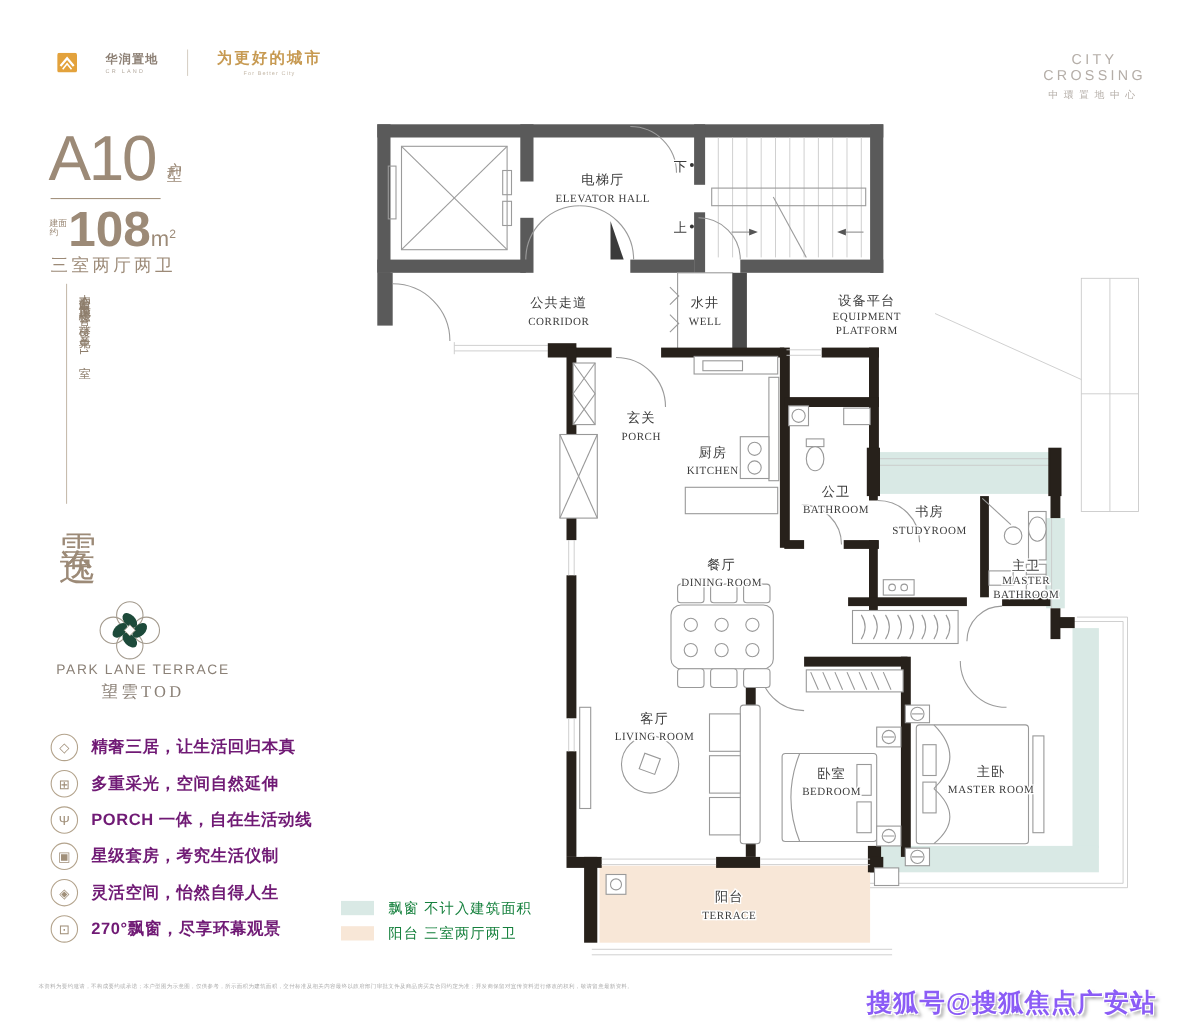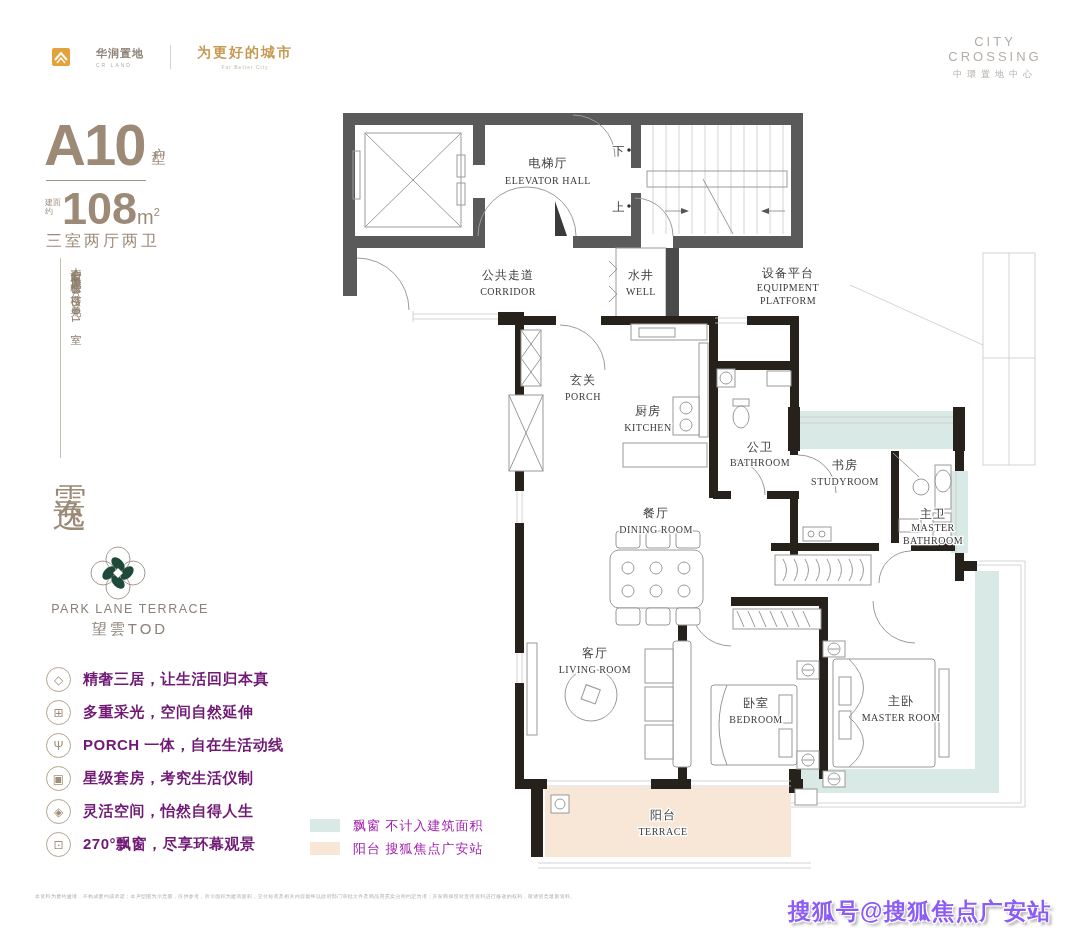--- a/index.html
+++ b/index.html
@@ -7,55 +7,55 @@
        font-family:"Liberation Sans","DejaVu Sans",sans-serif;color:#333;}
   .abs{position:absolute;}
 
   
   .brand-left{left:52px;top:44px;display:flex;align-items:center;gap:26px;}
   .brand-left .txt .zh{font-size:11px;font-weight:700;color:#8d8075;letter-spacing:1px;}
   .brand-left .txt .en{font-size:5px;color:#b3a99e;letter-spacing:2px;margin-top:1px;}
   .brand-divider{width:1px;height:24px;background:#d8d1c7;}
   .brand-slogan .zh{font-size:14px;font-weight:700;color:#c79a52;letter-spacing:2px;}
   .brand-slogan .en{font-size:5px;color:#c4b8a8;letter-spacing:1px;margin-top:2px;text-align:center;}
-  .brand-right{left:930px;top:34px;width:130px;text-align:center;}
+  .brand-right{left:930px;top:46px;width:130px;text-align:center;}
   .brand-right .en{font-size:13px;color:#b5aea8;letter-spacing:3px;font-family:"Liberation Sans",sans-serif;}
   .brand-right .zh{font-size:9px;color:#b5aea8;letter-spacing:5px;margin-top:4px;}
 
   
-  .unit-code{left:44px;top:116px;font-size:58px;font-weight:700;color:#9c8a77;letter-spacing:-2px;line-height:1;}
+  .unit-code{left:44px;top:116px;font-size:58px;font-weight:400;color:#9c8a77;letter-spacing:-2px;line-height:1;}
   .unit-suffix{left:150px;top:136px;writing-mode:vertical-rl;font-size:14px;color:#9c8a77;letter-spacing:4px;}
   .unit-rule{left:46px;top:180px;width:100px;height:1px;background:#a4937f;}
   .area-prefix{left:45px;top:198px;width:16px;font-size:8px;line-height:9px;color:#9c8a77;}
   .area-value{left:62px;top:186px;font-size:45px;font-weight:600;color:#9c8a77;line-height:1;}
   .area-unit{font-size:20px;font-weight:400;}
   .area-unit sup{font-size:11px;}
   .rooms-summary{left:46px;top:231px;font-size:16px;color:#9c8a77;letter-spacing:3px;}
   .source-note{left:60px;top:258px;height:200px;writing-mode:vertical-rl;
                border-left:1px solid #c7bcae;padding-left:7px;
                font-size:11px;letter-spacing:2px;color:#8d7d6b;}
   .script-name{left:46px;top:458px;writing-mode:vertical-rl;font-size:34px;letter-spacing:14px;
                color:#9c8a77;font-family:"Liberation Serif",serif;}
   .logo-flower{left:88px;top:544px;}
   .logo-title{left:35px;top:602px;width:190px;text-align:center;font-size:12.5px;color:#8b8177;letter-spacing:1.5px;}
   .logo-subtitle{left:35px;top:620px;width:190px;text-align:center;font-size:15px;color:#8b8177;
-                 letter-spacing:3px;font-family:Liberation Sans, sans-serif;}
+                 letter-spacing:3px;font-family:Liberation Serif, serif;}
 
   .features{left:46px;top:663px;list-style:none;margin:0;padding:0;}
   .features li{display:flex;align-items:center;gap:12px;height:33px;}
   .feat-icon{width:23px;height:23px;border:1px solid #b3a38c;border-radius:50%;
              display:flex;align-items:center;justify-content:center;
              font-size:12px;color:#a08f79;flex:0 0 auto;}
   .feat-text{font-size:15px;font-weight:700;color:#701a75;letter-spacing:.5px;}
 
   
   .legend{left:310px;top:814px;}
   .legend .row{display:flex;align-items:center;gap:13px;height:23px;}
   .legend .swatch{width:30px;height:13px;}
-  .legend .lab{font-size:13px;color:#a21caf;letter-spacing:1px;}
+  .legend .lab{font-size:13px;color:#15803d;letter-spacing:1px;}
 
   
   .plan{left:333px;top:103px;}
   .plan .lbl-zh{font-family:"Liberation Serif","DejaVu Serif",serif;font-size:12px;fill:#3c3c3c;
                 letter-spacing:1px;text-anchor:middle;paint-order:stroke;stroke:#fff;stroke-width:2.5px;}
   .plan .lbl-en{font-family:"Liberation Serif","DejaVu Serif",serif;font-size:10px;fill:#3c3c3c;
                 letter-spacing:.5px;text-anchor:middle;paint-order:stroke;stroke:#fff;stroke-width:2.5px;}
   .plan .thin{stroke:#9b9b9b;stroke-width:1;fill:none;}
   .plan .thin2{stroke:#c9c9c9;stroke-width:.8;fill:none;}
   .plan .furn{stroke:#999;stroke-width:1;fill:#fff;}
@@ -145,21 +145,21 @@
     </li>
 </ul>
 
 <div class="abs legend">
   <div class="row">
     <span class="swatch" style="background-color: rgb(217, 233, 229);"></span>
     <span class="lab">飘窗 不计入建筑面积</span>
   </div>
   <div class="row">
     <span class="swatch" style="background-color: rgb(248, 231, 215);"></span>
-    <span class="lab">阳台 搜狐焦点广安站</span>
+    <span class="lab">阳台 三室两厅两卫</span>
   </div>
 </div>
 
 <svg class="abs plan" width="718" height="780" viewBox="0 0 718 780">
 
   <g fill="#5a5a5a">
     <rect x="10" y="10" width="460" height="12"></rect>
     <rect x="10" y="10" width="12" height="135"></rect>
     <rect x="458" y="10" width="12" height="135"></rect>
     <rect x="10" y="133" width="135" height="12"></rect>

